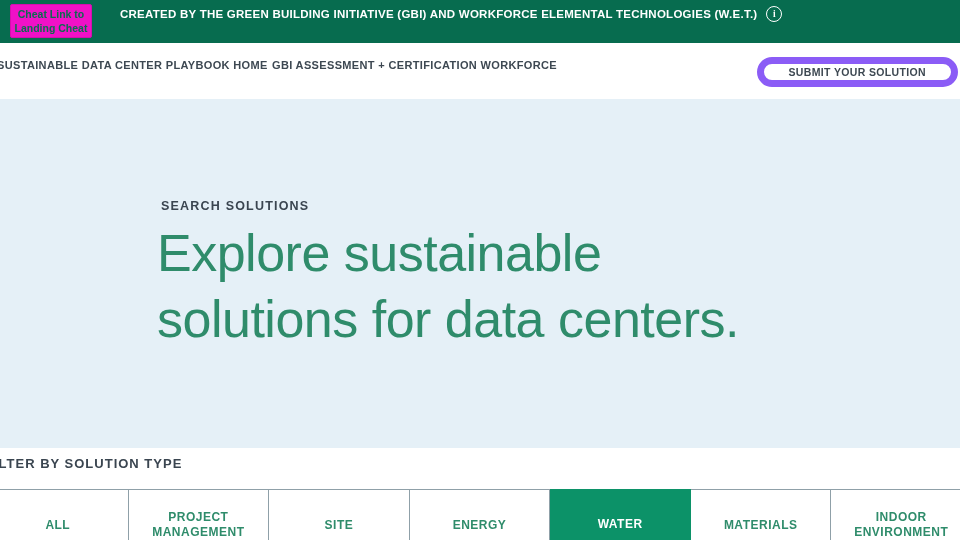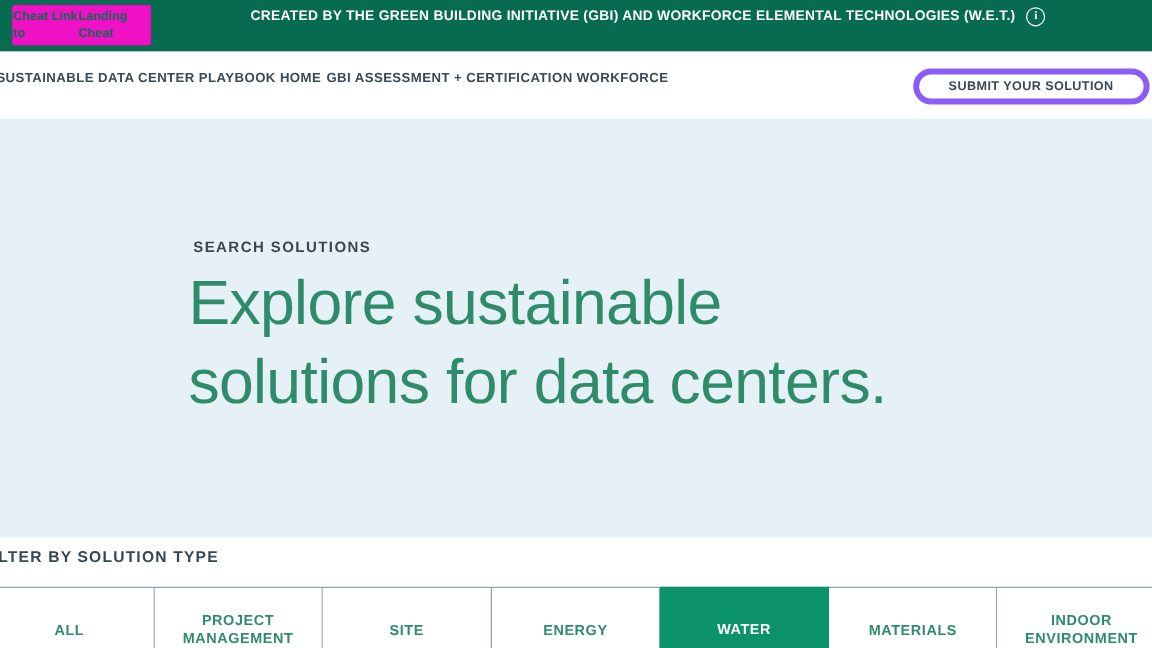--- a/index.html
+++ b/index.html
@@ -7,29 +7,29 @@
     width:960px;height:540px;overflow:hidden;position:relative;
     background:#ffffff;font-family:"Liberation Sans",sans-serif;
     -webkit-font-smoothing:antialiased;
   }
   
   .topbar{
     position:absolute;top:0;left:0;width:960px;height:43px;
     background:#076C4F;
   }
   .cheat-btn{
-    position:absolute;left:10px;top:4px;width:116px;height:34px;
+    position:absolute;left:10px;top:4px;width:82px;height:34px;
     background:#F011C7;border:1px solid #D40FAE;box-sizing:border-box;
     color:#0B6B4F;font-size:10.5px;font-weight:bold;line-height:1.35;
-    display:flex;flex-direction:row;align-items:center;justify-content:center;
+    display:flex;flex-direction:column;align-items:center;justify-content:center;
     border-radius:2px;cursor:pointer;
   }
   .credit-row{
     position:absolute;top:0;left:120px;right:0;height:27px;
-    display:flex;align-items:center;justify-content:center;gap:9px;
+    display:flex;align-items:center;gap:9px;
   }
   .credit-text{
     color:#ffffff;font-size:11.5px;font-weight:bold;letter-spacing:.25px;
     white-space:nowrap;
   }
   .info-icon{
     width:14px;height:14px;border:1.5px solid #ffffff;border-radius:50%;
     color:#ffffff;font-size:9.5px;font-weight:bold;line-height:14px;
     text-align:center;flex:0 0 auto;cursor:pointer;
     font-family:"Liberation Serif",serif;
@@ -40,21 +40,21 @@
   }
   .nav-link{
     position:absolute;top:0;height:100%;display:flex;align-items:center;
     color:#3D4852;font-size:11px;font-weight:bold;letter-spacing:.35px;
     white-space:nowrap;cursor:pointer;
   }
   .nav-home{left:-3px;}
   .nav-overview{left:272px;}
   .submit-btn{
     position:absolute;right:2px;top:14px;height:30px;box-sizing:border-box;
-    padding:0 25px;background:#ffffff;border:5px solid #8b5cf6;border-radius:15px;
+    padding:0 25px;background:#ffffff;border:7px solid #8b5cf6;border-radius:15px;
     color:#3D4852;font-size:10.5px;font-weight:bold;letter-spacing:.35px;
     font-family:"Liberation Sans",sans-serif;white-space:nowrap;cursor:pointer;
   }
   
   .hero{
     position:absolute;top:99px;left:0;width:960px;height:349px;background:#E5F0F7;
   }
   .eyebrow{
     position:absolute;left:161px;top:100px;color:#3A4550;
     font-size:12.5px;font-weight:bold;letter-spacing:1.2px;white-space:nowrap;

